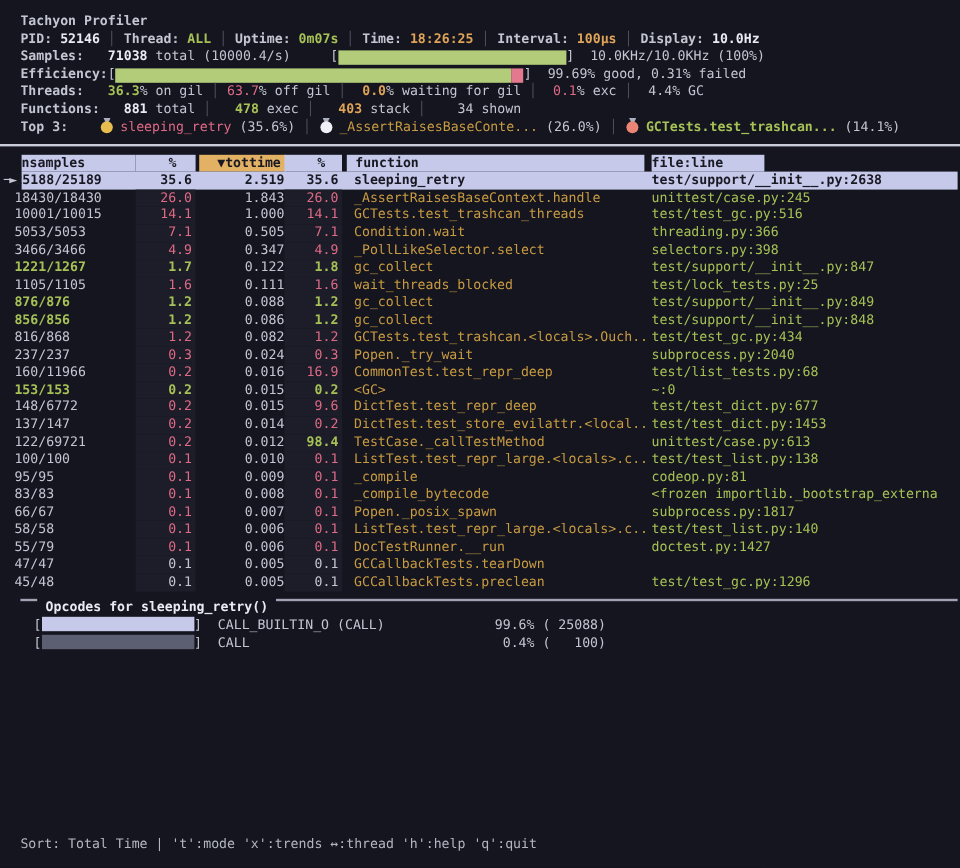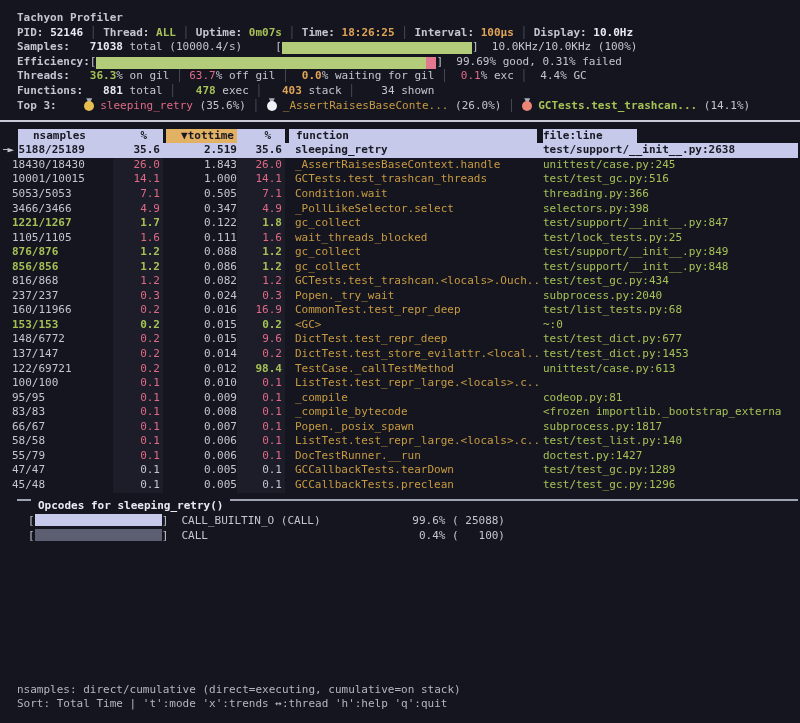--- a/index.html
+++ b/index.html
@@ -39,21 +39,21 @@
   .table{margin-top:7px;}
   .trow{position:relative;height:14.55px;line-height:14.55px;white-space:pre;}
   .trow span{position:absolute;top:0;height:14.55px;overflow:hidden;}
   .c-ns  {left:12px;width:95px;text-align:left;}
   .c-p1  {left:113px;width:50px;text-align:right;padding-right:3px;background:var(--stripe);box-sizing:border-box;}
   .c-tt  {left:167px;width:70px;text-align:right;}
   .c-p2  {left:237px;width:48px;text-align:right;padding-right:3px;background:var(--stripe);box-sizing:border-box;}
   .c-fn  {left:295px;width:246px;color:var(--fngold);}
   .c-file{left:543px;width:256px;color:var(--green);}
   .thead .hcell{background:var(--lavender);color:var(--selText);font-weight:bold;box-sizing:border-box;}
-  .h-ns  {left:18px;width:95px;text-align:center;padding-right:12px;}
+  .h-ns  {left:18px;width:95px;text-align:left;padding-right:12px;}
   .h-p1  {left:113px;width:50px;text-align:right;padding-right:16px;}
   .h-tt  {left:166px;width:72px;text-align:right;padding-right:4px;background:var(--headerAmber) !important;}
   .h-p2  {left:237px;width:48px;text-align:right;padding-right:14px;}
   .h-fn  {left:289px;width:248px;padding-left:7px;}
   .h-file{left:543px;width:94px;}
   .sel::before{content:"";position:absolute;left:18px;right:2px;top:0;bottom:0;background:var(--lavender);}
   .sel span{background:transparent !important;color:var(--selText) !important;font-weight:bold;}
   .sel .marker{left:3px;width:16px;color:var(--fg);background:none;letter-spacing:-2px;font-weight:normal;}
   .sel .marker{color:#c3c6d2 !important;}
   .nsg{color:var(--green);font-weight:bold;}
@@ -97,37 +97,36 @@
       <div class="trow"><span class="c-ns ">1105/1105</span><span class="c-p1 red">1.6</span><span class="c-tt">0.111</span><span class="c-p2 red">1.6</span><span class="c-fn">wait_threads_blocked</span><span class="c-file">test/lock_tests.py:25</span></div>
       <div class="trow"><span class="c-ns nsg">876/876</span><span class="c-p1 green">1.2</span><span class="c-tt">0.088</span><span class="c-p2 green">1.2</span><span class="c-fn">gc_collect</span><span class="c-file">test/support/__init__.py:849</span></div>
       <div class="trow"><span class="c-ns nsg">856/856</span><span class="c-p1 green">1.2</span><span class="c-tt">0.086</span><span class="c-p2 green">1.2</span><span class="c-fn">gc_collect</span><span class="c-file">test/support/__init__.py:848</span></div>
       <div class="trow"><span class="c-ns ">816/868</span><span class="c-p1 red">1.2</span><span class="c-tt">0.082</span><span class="c-p2 red">1.2</span><span class="c-fn">GCTests.test_trashcan.&lt;locals&gt;.Ouch...</span><span class="c-file">test/test_gc.py:434</span></div>
       <div class="trow"><span class="c-ns ">237/237</span><span class="c-p1 red">0.3</span><span class="c-tt">0.024</span><span class="c-p2 red">0.3</span><span class="c-fn">Popen._try_wait</span><span class="c-file">subprocess.py:2040</span></div>
       <div class="trow"><span class="c-ns ">160/11966</span><span class="c-p1 red">0.2</span><span class="c-tt">0.016</span><span class="c-p2 red">16.9</span><span class="c-fn">CommonTest.test_repr_deep</span><span class="c-file">test/list_tests.py:68</span></div>
       <div class="trow"><span class="c-ns nsg">153/153</span><span class="c-p1 green">0.2</span><span class="c-tt">0.015</span><span class="c-p2 green">0.2</span><span class="c-fn">&lt;GC&gt;</span><span class="c-file">~:0</span></div>
       <div class="trow"><span class="c-ns ">148/6772</span><span class="c-p1 red">0.2</span><span class="c-tt">0.015</span><span class="c-p2 red">9.6</span><span class="c-fn">DictTest.test_repr_deep</span><span class="c-file">test/test_dict.py:677</span></div>
       <div class="trow"><span class="c-ns ">137/147</span><span class="c-p1 red">0.2</span><span class="c-tt">0.014</span><span class="c-p2 red">0.2</span><span class="c-fn">DictTest.test_store_evilattr.&lt;local...</span><span class="c-file">test/test_dict.py:1453</span></div>
       <div class="trow"><span class="c-ns ">122/69721</span><span class="c-p1 red">0.2</span><span class="c-tt">0.012</span><span class="c-p2 green">98.4</span><span class="c-fn">TestCase._callTestMethod</span><span class="c-file">unittest/case.py:613</span></div>
-      <div class="trow"><span class="c-ns ">100/100</span><span class="c-p1 red">0.1</span><span class="c-tt">0.010</span><span class="c-p2 red">0.1</span><span class="c-fn">ListTest.test_repr_large.&lt;locals&gt;.c...</span></div>
+      <div class="trow"><span class="c-ns ">100/100</span><span class="c-p1 red">0.1</span><span class="c-tt">0.010</span><span class="c-p2 red">0.1</span><span class="c-fn">ListTest.test_repr_large.&lt;locals&gt;.c...</span><span class="c-file">test/test_list.py:138</span></div>
       <div class="trow"><span class="c-ns ">95/95</span><span class="c-p1 red">0.1</span><span class="c-tt">0.009</span><span class="c-p2 red">0.1</span><span class="c-fn">_compile</span><span class="c-file">codeop.py:81</span></div>
       <div class="trow"><span class="c-ns ">83/83</span><span class="c-p1 red">0.1</span><span class="c-tt">0.008</span><span class="c-p2 red">0.1</span><span class="c-fn">_compile_bytecode</span><span class="c-file">&lt;frozen importlib._bootstrap_externa</span></div>
       <div class="trow"><span class="c-ns ">66/67</span><span class="c-p1 red">0.1</span><span class="c-tt">0.007</span><span class="c-p2 red">0.1</span><span class="c-fn">Popen._posix_spawn</span><span class="c-file">subprocess.py:1817</span></div>
       <div class="trow"><span class="c-ns ">58/58</span><span class="c-p1 red">0.1</span><span class="c-tt">0.006</span><span class="c-p2 red">0.1</span><span class="c-fn">ListTest.test_repr_large.&lt;locals&gt;.c...</span><span class="c-file">test/test_list.py:140</span></div>
       <div class="trow"><span class="c-ns ">55/79</span><span class="c-p1 red">0.1</span><span class="c-tt">0.006</span><span class="c-p2 red">0.1</span><span class="c-fn">DocTestRunner.__run</span><span class="c-file">doctest.py:1427</span></div>
-      <div class="trow"><span class="c-ns ">47/47</span><span class="c-p1 fg">0.1</span><span class="c-tt">0.005</span><span class="c-p2 fg">0.1</span><span class="c-fn">GCCallbackTests.tearDown</span><span class="c-file">test/test_gc.py:1289</span></div>
+      <div class="trow"><span class="c-ns ">47/47</span><span class="c-p1 fg">0.1</span><span class="c-tt">0.005</span><span class="c-p2 fg">0.1</span><span class="c-fn">GCCallbackTests.tearDown</span></div>
       <div class="trow"><span class="c-ns ">45/48</span><span class="c-p1 fg">0.1</span><span class="c-tt">0.005</span><span class="c-p2 fg">0.1</span><span class="c-fn">GCCallbackTests.preclean</span><span class="c-file">test/test_gc.py:1296</span></div>
     </div>
 
   <div class="opsep">
     <div class="dash d1"></div>
     <div class="optitle">Opcodes for sleeping_retry()</div>
     <div class="dash d2"></div>
   </div>
   <div id="oprows">
       <div class="oprow"><span class="fg">[</span><span class="opbar op-lav"></span><span class="fg">]</span><span class="fg">  CALL_BUILTIN_O (CALL)</span><span class="oppct fg"> 99.6% ( 25088)</span></div>
       <div class="oprow"><span class="fg">[</span><span class="opbar op-gray"></span><span class="fg">]</span><span class="fg">  CALL</span><span class="oppct fg">  0.4% (   100)</span></div>
     </div>
 
   <div class="footer">
-    <div class="line">nsamples: direct/cumulative (direct=executing, cumulative=on stack)</div>
     <div class="line">Sort: Total Time | 't':mode 'x':trends ↔:thread 'h':help 'q':quit</div>
   </div>
 </div>
 
 </body></html>

